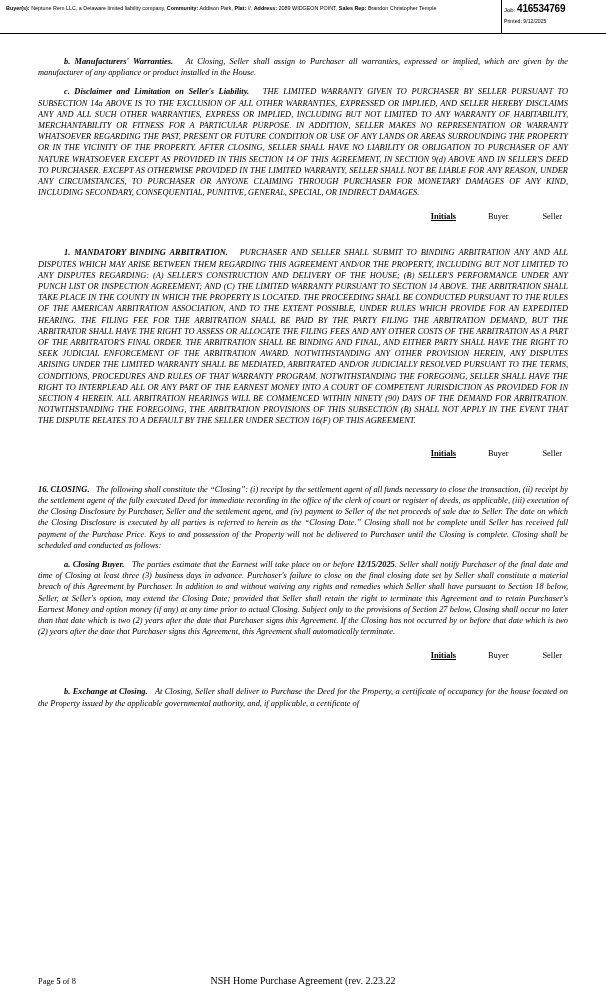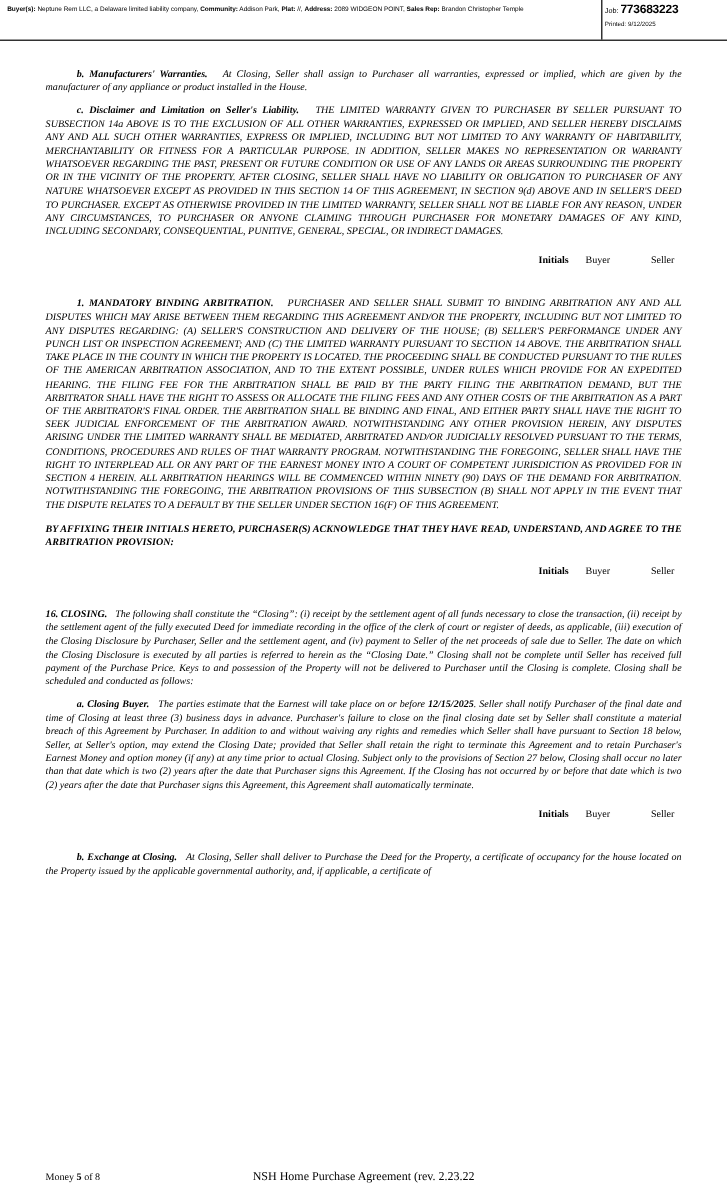--- a/index.html
+++ b/index.html
@@ -99,21 +99,22 @@
   .initials-row {
     display: flex;
     justify-content: flex-end;
     align-items: baseline;
     font-size: 8.4px;
     margin-top: 14px;
     padding-right: 6px;
   }
   .initials-row .lbl {
     font-weight: bold;
-    margin-right: 14px;
+    margin-right: 32px;
+    text-decoration: underline;
   }
   .initials-row .slot {
     margin-left: 34px;
   }
 
   
   .footer {
     position: absolute;
     left: 38px;
     right: 38px;
@@ -140,21 +141,21 @@
       <b>Plat:</b>
       <span>//,</span>
       <b>Address:</b>
       <span>2089 WIDGEON POINT,</span>
       <b>Sales Rep:</b>
       <span>Brandon Christopher Temple</span>
     </div>
     <div class="hdr-sep"></div>
     <div class="hdr-right">
       <span class="job">Job:</span>
-      <span class="jobnum">773683223</span>
+      <span class="jobnum">416534769</span>
       <div class="printed">
         <span>Printed:</span>
         <span>9/12/2025</span>
       </div>
     </div>
   </div>
 
   <div class="body">
 
     <p class="ind">
@@ -177,23 +178,20 @@
 
     <div class="gap-l"></div>
 
     <p class="ind">
       <b>1.   MANDATORY BINDING ARBITRATION.</b>
       &nbsp;&nbsp;<span>PURCHASER AND SELLER SHALL SUBMIT TO BINDING ARBITRATION ANY AND ALL DISPUTES WHICH MAY ARISE BETWEEN THEM REGARDING THIS AGREEMENT AND/OR THE PROPERTY, INCLUDING BUT NOT LIMITED TO ANY DISPUTES REGARDING: (A) SELLER'S CONSTRUCTION AND DELIVERY OF THE HOUSE; (B) SELLER'S PERFORMANCE UNDER ANY PUNCH LIST OR INSPECTION AGREEMENT; AND (C) THE LIMITED WARRANTY PURSUANT TO SECTION 14 ABOVE. THE ARBITRATION SHALL TAKE PLACE IN THE COUNTY IN WHICH THE PROPERTY IS LOCATED. THE PROCEEDING SHALL BE CONDUCTED PURSUANT TO THE RULES OF THE AMERICAN ARBITRATION ASSOCIATION, AND TO THE EXTENT POSSIBLE, UNDER RULES WHICH PROVIDE FOR AN EXPEDITED HEARING. THE FILING FEE FOR THE ARBITRATION SHALL BE PAID BY THE PARTY FILING THE ARBITRATION DEMAND, BUT THE ARBITRATOR SHALL HAVE THE RIGHT TO ASSESS OR ALLOCATE THE FILING FEES AND ANY OTHER COSTS OF THE ARBITRATION AS A PART OF THE ARBITRATOR'S FINAL ORDER. THE ARBITRATION SHALL BE BINDING AND FINAL, AND EITHER PARTY SHALL HAVE THE RIGHT TO SEEK JUDICIAL ENFORCEMENT OF THE ARBITRATION AWARD. NOTWITHSTANDING ANY OTHER PROVISION HEREIN, ANY DISPUTES ARISING UNDER THE LIMITED WARRANTY SHALL BE MEDIATED, ARBITRATED AND/OR JUDICIALLY RESOLVED PURSUANT TO THE TERMS, CONDITIONS, PROCEDURES AND RULES OF THAT WARRANTY PROGRAM. NOTWITHSTANDING THE FOREGOING, SELLER SHALL HAVE THE RIGHT TO INTERPLEAD ALL OR ANY PART OF THE EARNEST MONEY INTO A COURT OF COMPETENT JURISDICTION AS PROVIDED FOR IN SECTION 4 HEREIN. ALL ARBITRATION HEARINGS WILL BE COMMENCED WITHIN NINETY (90) DAYS OF THE DEMAND FOR ARBITRATION. NOTWITHSTANDING THE FOREGOING, THE ARBITRATION PROVISIONS OF THIS SUBSECTION (B) SHALL NOT APPLY IN THE EVENT THAT THE DISPUTE RELATES TO A DEFAULT BY THE SELLER UNDER SECTION 16(F) OF THIS AGREEMENT.</span>
     </p>
 
     <div class="gap-s"></div>
 
-    <p>
-      <b>BY AFFIXING THEIR INITIALS HERETO, PURCHASER(S) ACKNOWLEDGE THAT THEY HAVE READ, UNDERSTAND, AND AGREE TO THE ARBITRATION PROVISION:</b>
-    </p>
 
     <div class="initials-row">
       <span class="lbl">Initials</span>
       <span>Buyer</span>
       <span class="slot">Seller</span>
     </div>
 
     <div class="gap-l"></div>
 
     <p>
@@ -219,21 +217,21 @@
 
     <p class="ind">
       <b>b. Exchange at Closing.</b>
       &nbsp;&nbsp;<span>At Closing, Seller shall deliver to Purchase the Deed for the Property, a certificate of occupancy for the house located on the Property issued by the applicable governmental authority, and, if applicable, a certificate of</span>
     </p>
 
   </div>
 
   <div class="footer">
     <div class="pg">
-      <span>Money</span>
+      <span>Page</span>
       <b>5</b>
       <span>of</span>
       <span>8</span>
     </div>
     <div class="rev">NSH Home Purchase Agreement (rev. 2.23.22</div>
     <div class="sp"></div>
   </div>
 
 </div>
 

